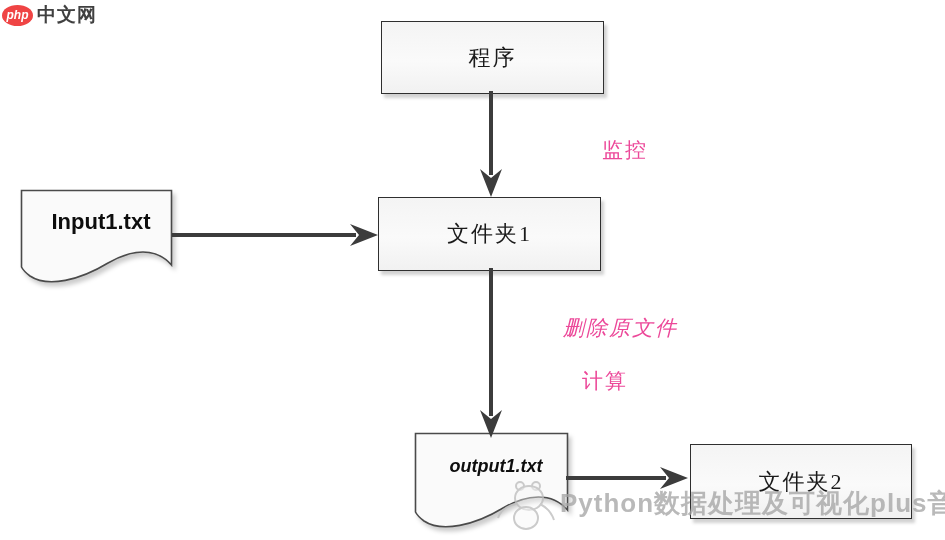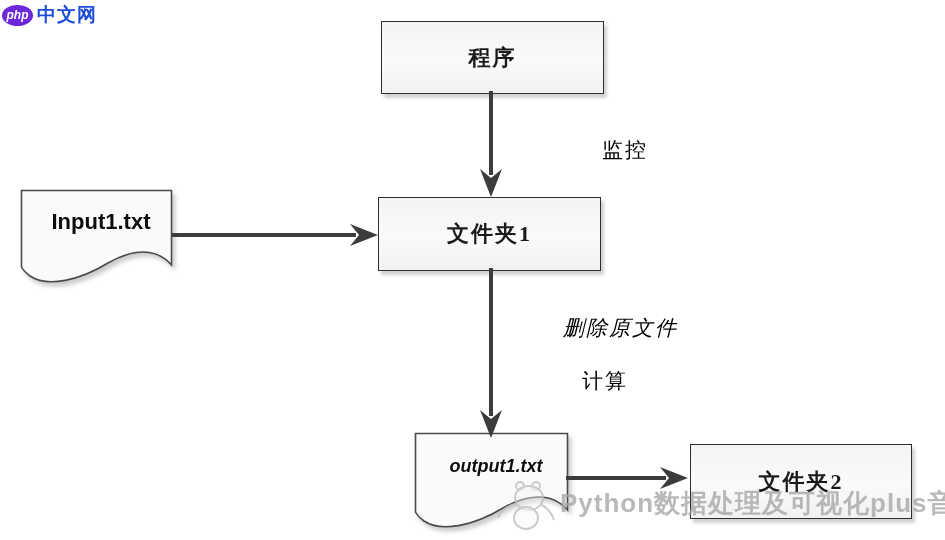--- a/index.html
+++ b/index.html
@@ -4,39 +4,39 @@
 <style>
   html,body{margin:0;padding:0;background:#ffffff;}
   #canvas{
     position:relative;width:945px;height:540px;background:#ffffff;overflow:hidden;
     font-family:"Liberation Sans",sans-serif;
   }
 
   
   .logo{position:absolute;left:2px;top:2px;display:flex;align-items:center;gap:4px;cursor:pointer;}
   .logo-badge{
-    width:31px;height:21px;background:#6d28d9;border-radius:50%;
+    width:31px;height:21px;background:#ef4444;border-radius:50%;
     display:flex;align-items:center;justify-content:center;
     color:#ffffff;font-weight:bold;font-style:italic;font-size:12px;
     font-family:"Liberation Sans",sans-serif;
   }
-  .logo-title{font-size:19px;font-weight:bold;color:#1d4ed8;letter-spacing:1px;
+  .logo-title{font-size:19px;font-weight:bold;color:#404040;letter-spacing:1px;
     font-family:"Liberation Sans",sans-serif;}
 
   
   .rect-node{
     position:absolute;
     border:1.5px solid #2f2f2f;
     background:linear-gradient(180deg,#f4f4f4 0%,#fafafa 55%,#f1f1f1 100%);
     box-shadow:3px 4px 3px rgba(0,0,0,0.18);
     display:flex;align-items:center;justify-content:center;
   }
   .rect-node .label{
     font-family:"Liberation Serif",serif;
-    font-size:22px;color:#1a1a1a;letter-spacing:2px;font-weight:bold;
+    font-size:22px;color:#1a1a1a;letter-spacing:2px;
   }
   #node-program{left:381px;top:21px;width:221px;height:71px;}
   #node-folder1{left:378px;top:197px;width:221px;height:72px;}
   #node-folder2{left:690px;top:444px;width:220px;height:73px;}
 
   
   .doc-node{position:absolute;}
   .doc-node svg{display:block;filter:drop-shadow(3px 4px 2px rgba(0,0,0,0.20));}
   .doc-label{
     position:absolute;left:0;right:0;top:20px;text-align:center;
@@ -48,21 +48,21 @@
   #node-output .doc-label{top:24px;font-size:18px;font-style:italic;}
 
   
   .arrow{position:absolute;}
   .arrow line{stroke:#3c3c3c;stroke-width:4;}
   .arrow polygon{fill:#3c3c3c;}
 
   
   .edge-label{
     position:absolute;font-family:"Liberation Serif",serif;
-    font-size:21px;color:#000000;letter-spacing:2px;white-space:nowrap;text-align:right;
+    font-size:21px;color:#ec4899;letter-spacing:2px;white-space:nowrap;text-align:right;
   }
   #label-monitor{left:602px;top:136px;}
   #label-delete{left:563px;top:314px;font-style:italic;}
   #label-compute{left:582px;top:367px;}
 
   
   .watermark{position:absolute;left:496px;top:474px;display:flex;align-items:center;z-index:5;pointer-events:none;}
   .watermark-text{
     font-family:"Liberation Sans",sans-serif;font-weight:bold;
     font-size:26px;color:#a6a6a6;opacity:0.78;letter-spacing:1px;white-space:nowrap;

